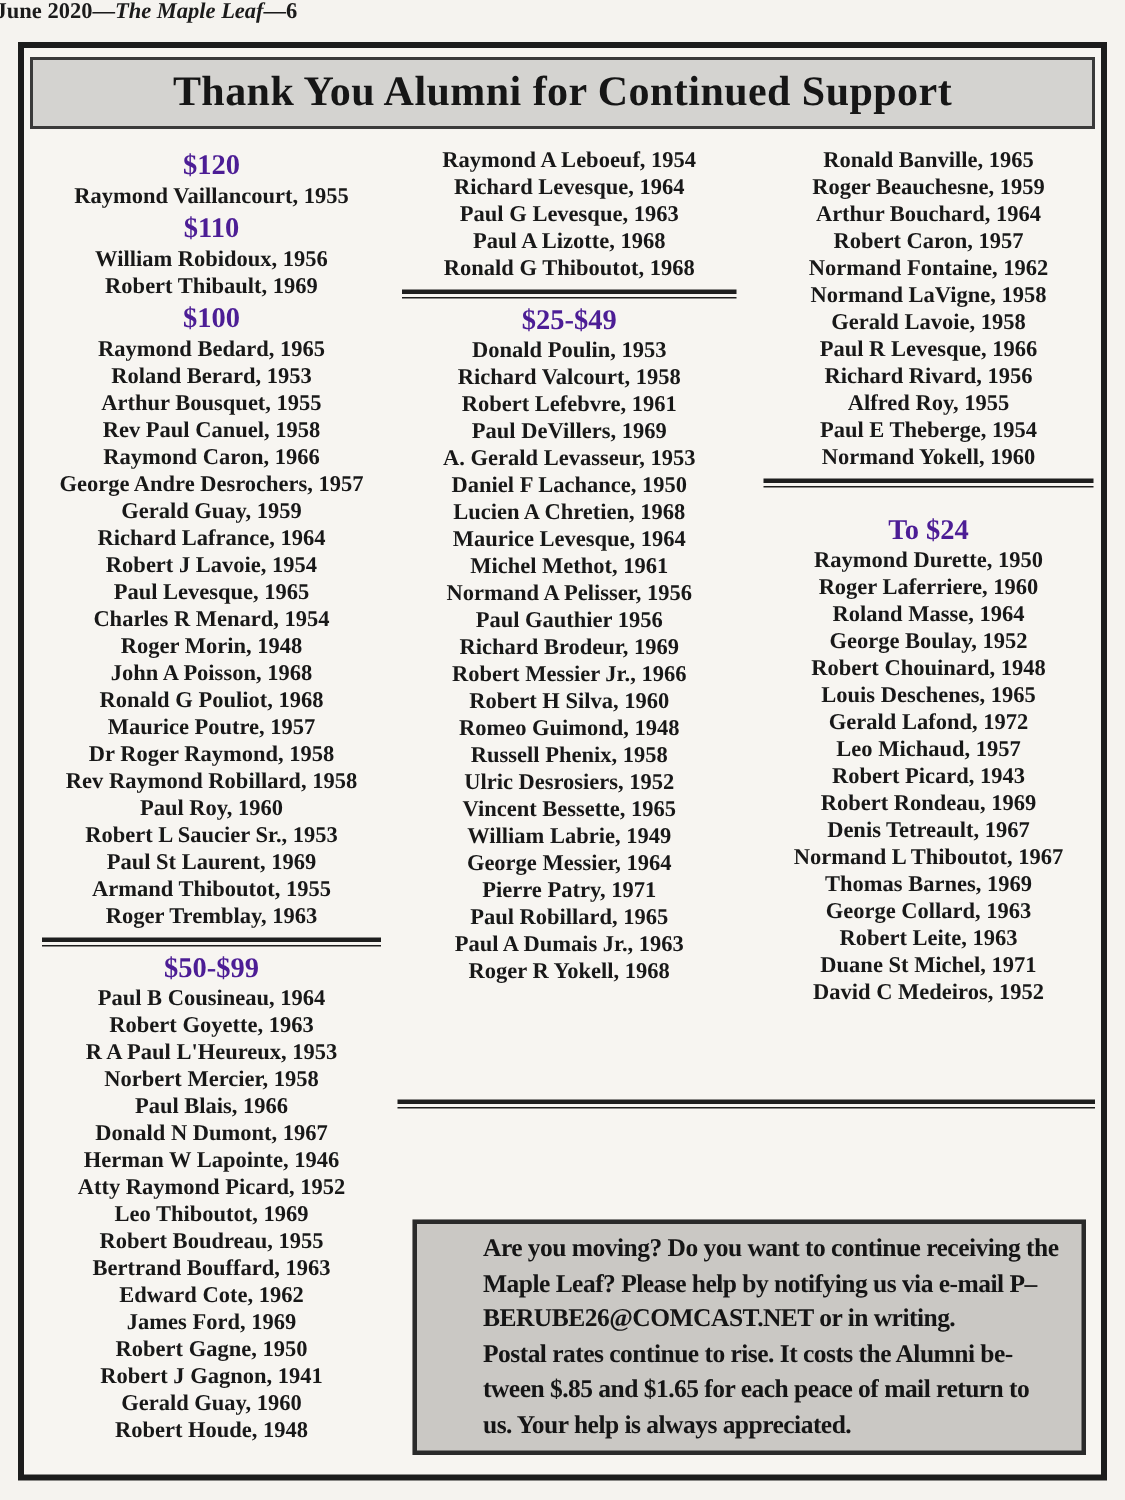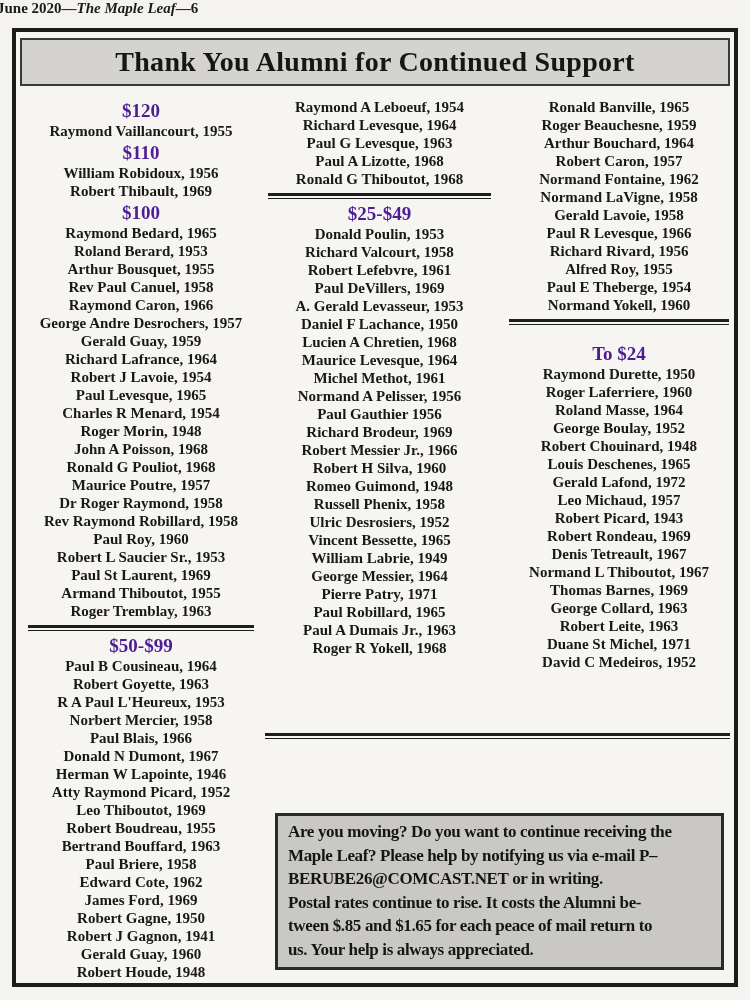--- a/index.html
+++ b/index.html
@@ -65,21 +65,21 @@
   }
 
   .notice {
     position:absolute; left:259px; top:781px; width:423px;
     background:#cac8c4;
     border:3px solid #2a2a2a;
     padding:4px 10px 6px 10px;
   }
   .notice-line {
     font-size:17px; font-weight:bold; line-height:23.5px;
-    letter-spacing:-0.35px; white-space:nowrap; color:#151515;
+    letter-spacing:-0.35px; white-space:nowrap; color:#151515;margin-left:34px;
   }
 </style>
 </head>
 <body>
 
 <div class="page">
 
   <div class="page-header"><span>June 2020—</span><span class="it">The Maple Leaf</span><span>—6</span></div>
 
   <div class="main-box">
@@ -123,21 +123,20 @@
         <div class="name-line">Robert Goyette, 1963</div>
         <div class="name-line">R A Paul L'Heureux, 1953</div>
         <div class="name-line">Norbert Mercier, 1958</div>
         <div class="name-line">Paul Blais, 1966</div>
         <div class="name-line">Donald N Dumont, 1967</div>
         <div class="name-line">Herman W Lapointe, 1946</div>
         <div class="name-line">Atty Raymond Picard, 1952</div>
         <div class="name-line">Leo Thiboutot, 1969</div>
         <div class="name-line">Robert Boudreau, 1955</div>
         <div class="name-line">Bertrand Bouffard, 1963</div>
-        <div class="name-line">Paul Briere, 1958</div>
         <div class="name-line">Edward Cote, 1962</div>
         <div class="name-line">James Ford, 1969</div>
         <div class="name-line">Robert Gagne, 1950</div>
         <div class="name-line">Robert J Gagnon, 1941</div>
         <div class="name-line">Gerald Guay, 1960</div>
         <div class="name-line">Robert Houde, 1948</div>
       </div>
     <div class="col col-2">
         <div class="name-line">Raymond A Leboeuf, 1954</div>
         <div class="name-line">Richard Levesque, 1964</div>

